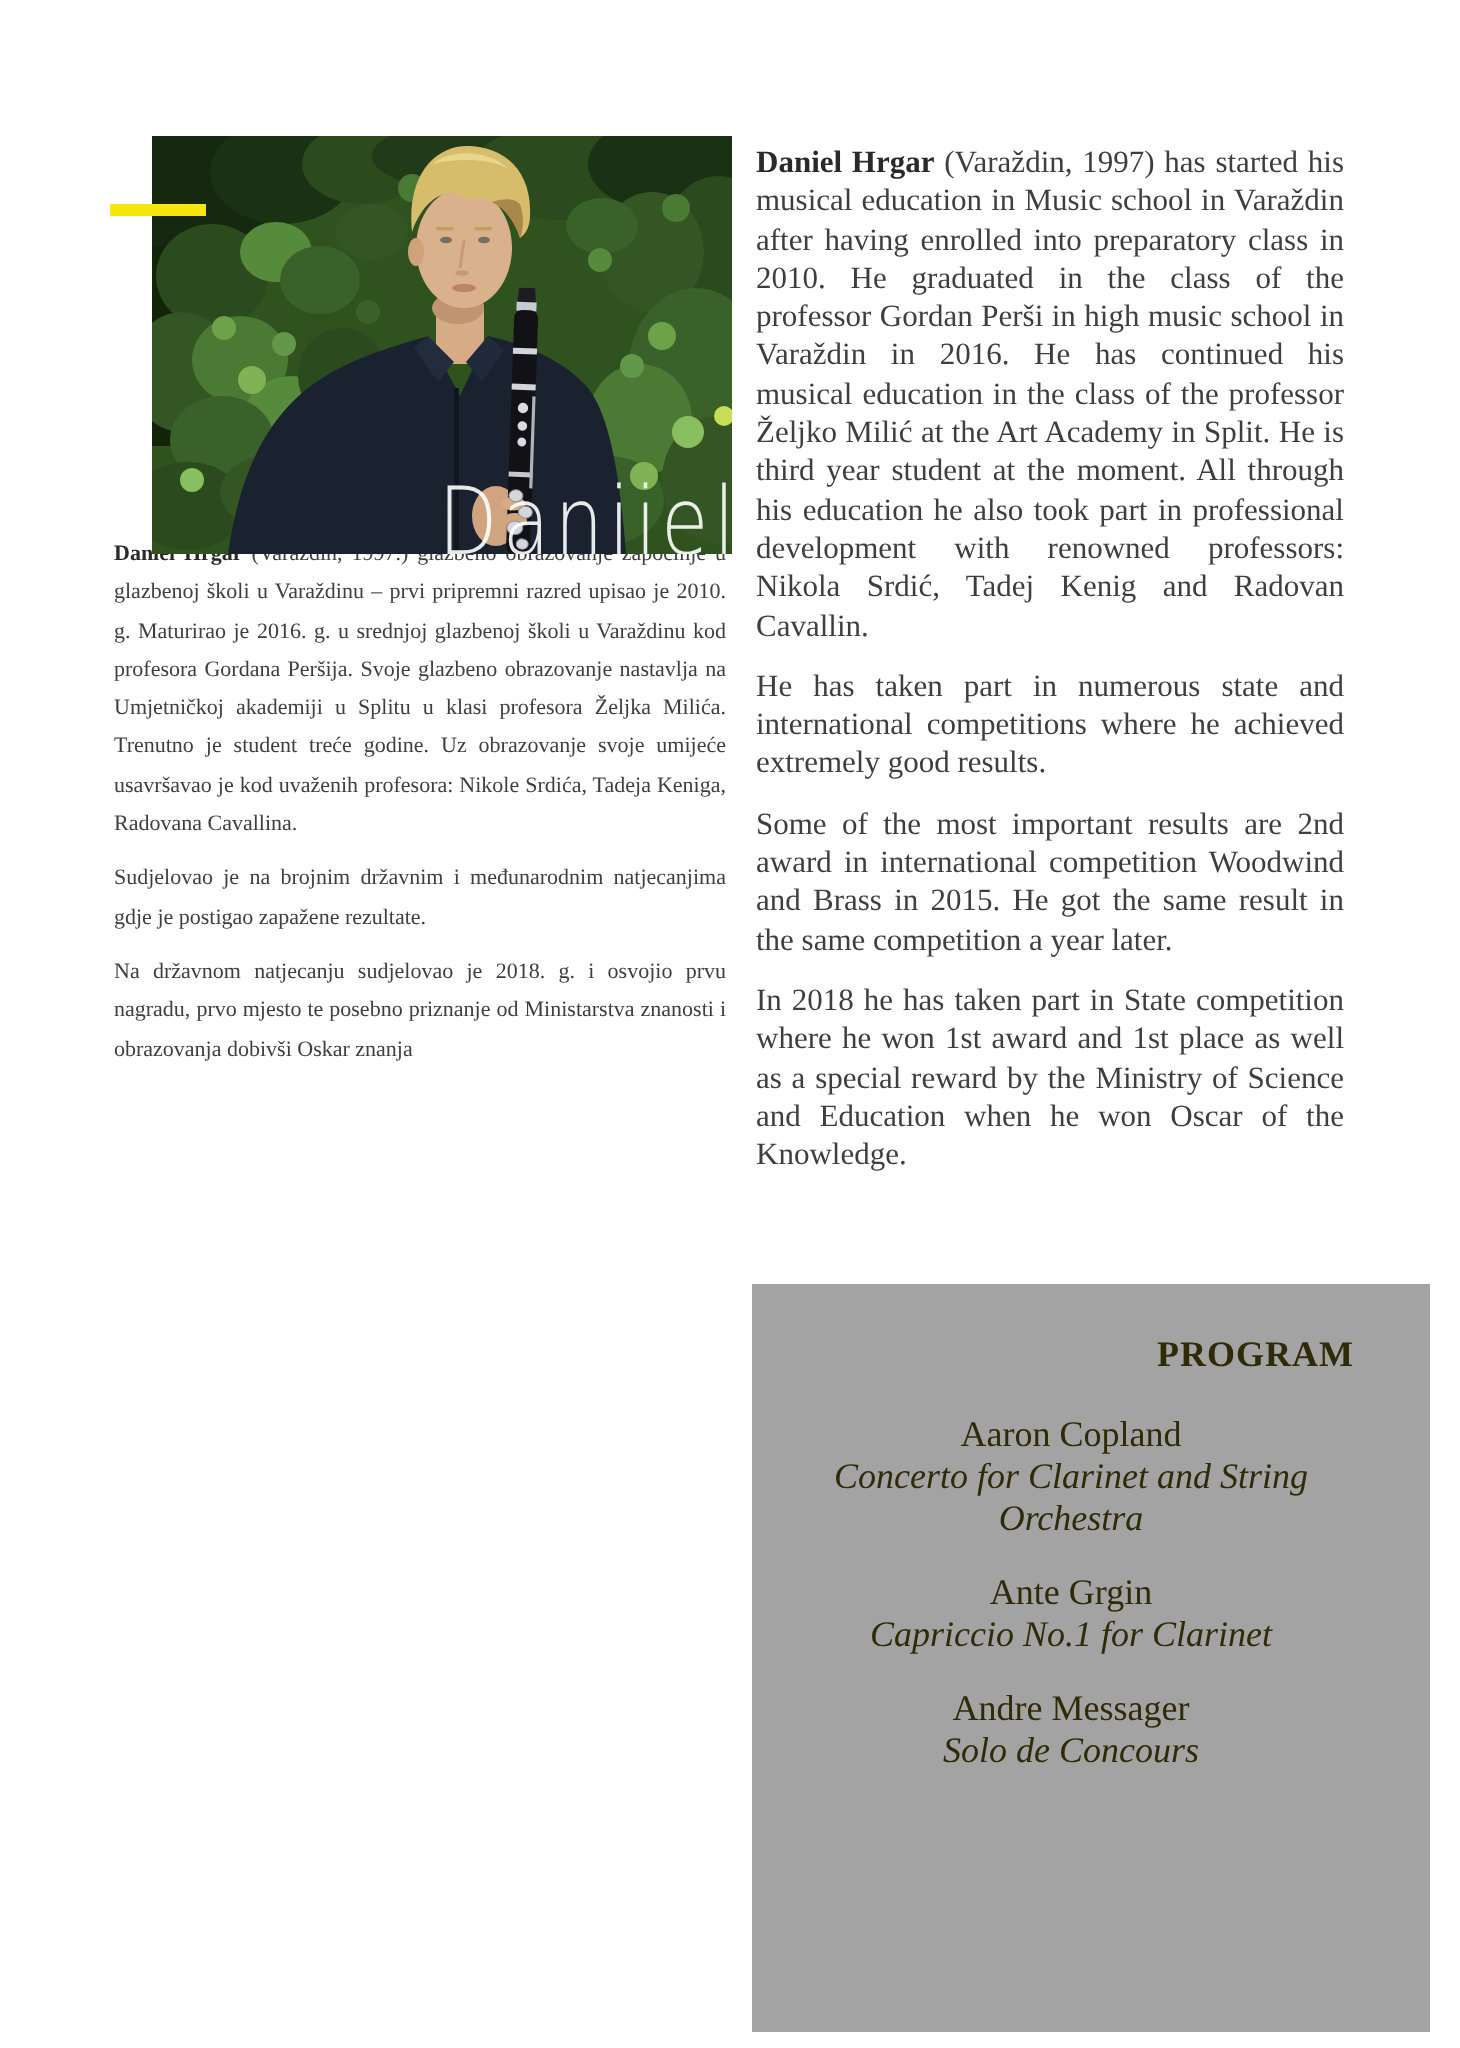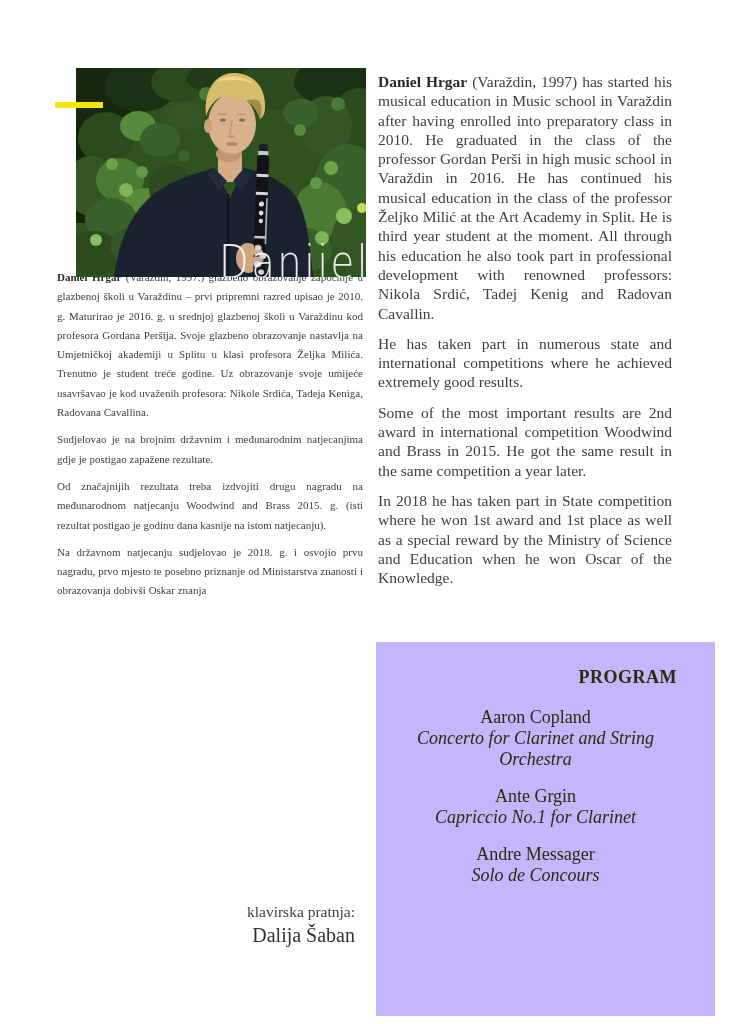--- a/index.html
+++ b/index.html
@@ -30,21 +30,21 @@
   .col-left p{margin:0 0 8px 0;}
   .col-right p{margin:0 0 11px 0;}
   .lead{font-weight:700;color:#2A2A2A;}
   
   .accompanist{position:absolute;left:57px;top:903px;width:298px;text-align:right;color:#3E3E3E;}
   .acc-label{font-size:15.5px;line-height:18px;}
   .acc-name{font-size:20px;line-height:24px;margin-top:2px;color:#333333;}
   
   .program-box{
     position:absolute;left:376px;top:642px;width:339px;height:374px;
-    background:#c4b5fd;box-sizing:border-box;padding:24px 38px 0 18px;
+    background:#a3a3a3;box-sizing:border-box;padding:24px 38px 0 18px;
     text-align:right;color:#2F2A08;
   }
   .program-title{font-weight:700;font-size:18px;line-height:22px;letter-spacing:.5px;margin-bottom:19px;}
   .program-item{margin-bottom:16px;font-size:18px;line-height:21px;text-align:center;}
   .piece{font-style:italic;}
 </style>
 </head>
 <body>
 
 <div class="page">
@@ -149,28 +149,23 @@
           <ellipse cx="187" cy="204" rx="3" ry="2.6" fill="#D3D7DD" stroke="#8C9097" stroke-width="0.5"></ellipse>
         </g>
       </g>
     </svg>
     <div class="photo-name">Danijel</div>
   </figure>
 
   <div class="col-left">
     <p><span class="lead">Daniel Hrgar</span><span> (Varaždin, 1997.) glazbeno obrazovanje započinje u glazbenoj školi u Varaždinu – prvi pripremni razred upisao je 2010. g. Maturirao je 2016. g. u srednjoj glazbenoj školi u Varaždinu kod profesora Gordana Peršija. Svoje glazbeno obrazovanje nastavlja na Umjetničkoj akademiji u Splitu u klasi profesora Željka Milića. Trenutno je student treće godine. Uz obrazovanje svoje umijeće usavršavao je kod uvaženih profesora: Nikole Srdića, Tadeja Keniga, Radovana Cavallina.</span></p>
     <p>Sudjelovao je na brojnim državnim i međunarodnim natjecanjima gdje je postigao zapažene rezultate.</p>
-    <p>Od značajnijih rezultata treba izdvojiti drugu nagradu na međunarodnom natjecanju Woodwind and Brass 2015. g. (isti rezultat postigao je godinu dana kasnije na istom natjecanju).</p>
     <p>Na državnom natjecanju sudjelovao je 2018. g. i osvojio prvu nagradu, prvo mjesto te posebno priznanje od Ministarstva znanosti i obrazovanja dobivši Oskar znanja</p>
   </div>
 
-  <div class="accompanist">
-    <div class="acc-label">klavirska pratnja:</div>
-    <div class="acc-name">Dalija Šaban</div>
-  </div>
 
   <div class="col-right">
     <p><span class="lead">Daniel Hrgar</span><span> (Varaždin, 1997) has started his musical education in Music school in Varaždin after having enrolled into preparatory class in 2010. He graduated in the class of the professor Gordan Perši in high music school in Varaždin in 2016. He has continued his musical education in the class of the professor Željko Milić at the Art Academy in Split. He is third year student at the moment. All through his education he also took part in professional development with renowned professors: Nikola Srdić, Tadej Kenig and Radovan Cavallin.</span></p>
     <p>He has taken part in numerous state and international competitions where he achieved extremely good results.</p>
     <p>Some of the most important results are 2nd award in international competition Woodwind and Brass in 2015. He got the same result in the same competition a year later.</p>
     <p>In 2018 he has taken part in State competition where he won 1st award and 1st place as well as a special reward by the Ministry of Science and Education when he won Oscar of the Knowledge.</p>
   </div>
 
   <div class="program-box">
     <div class="program-title">PROGRAM</div>

